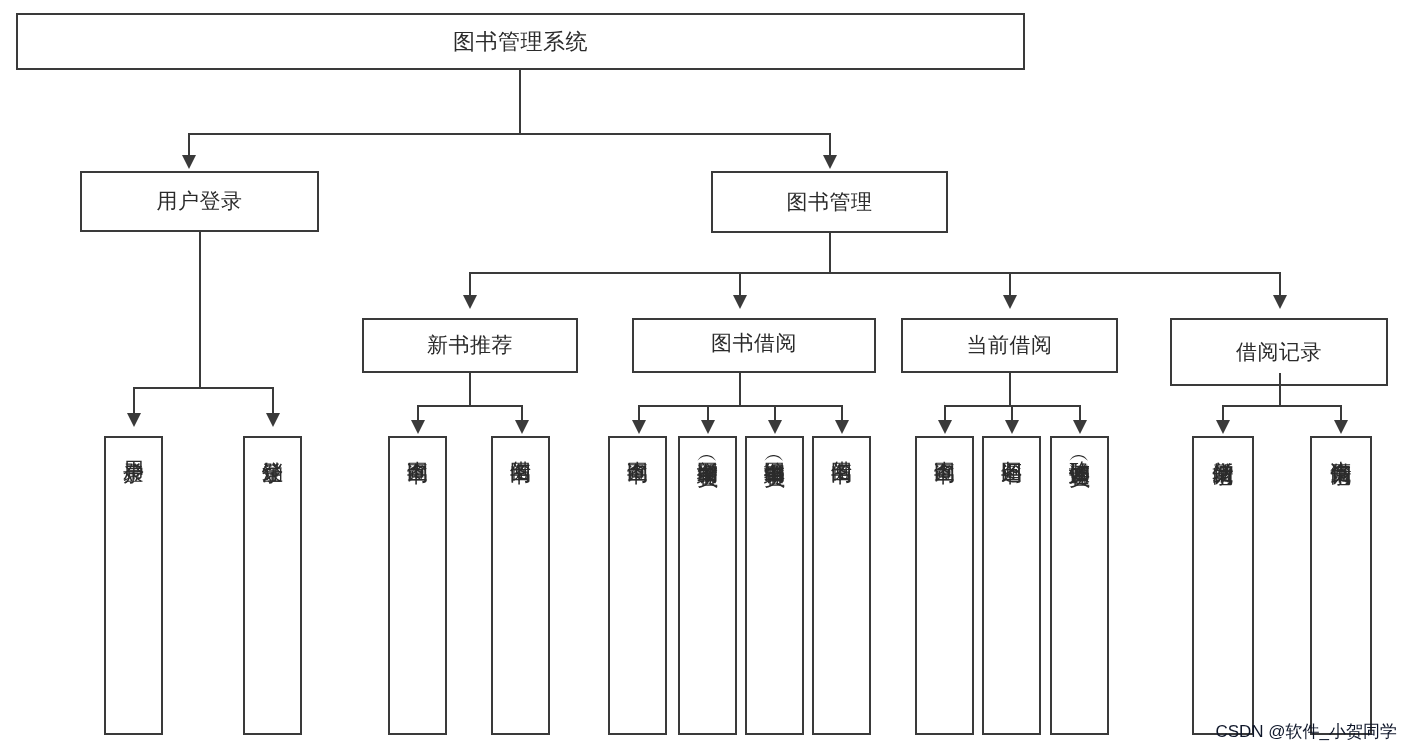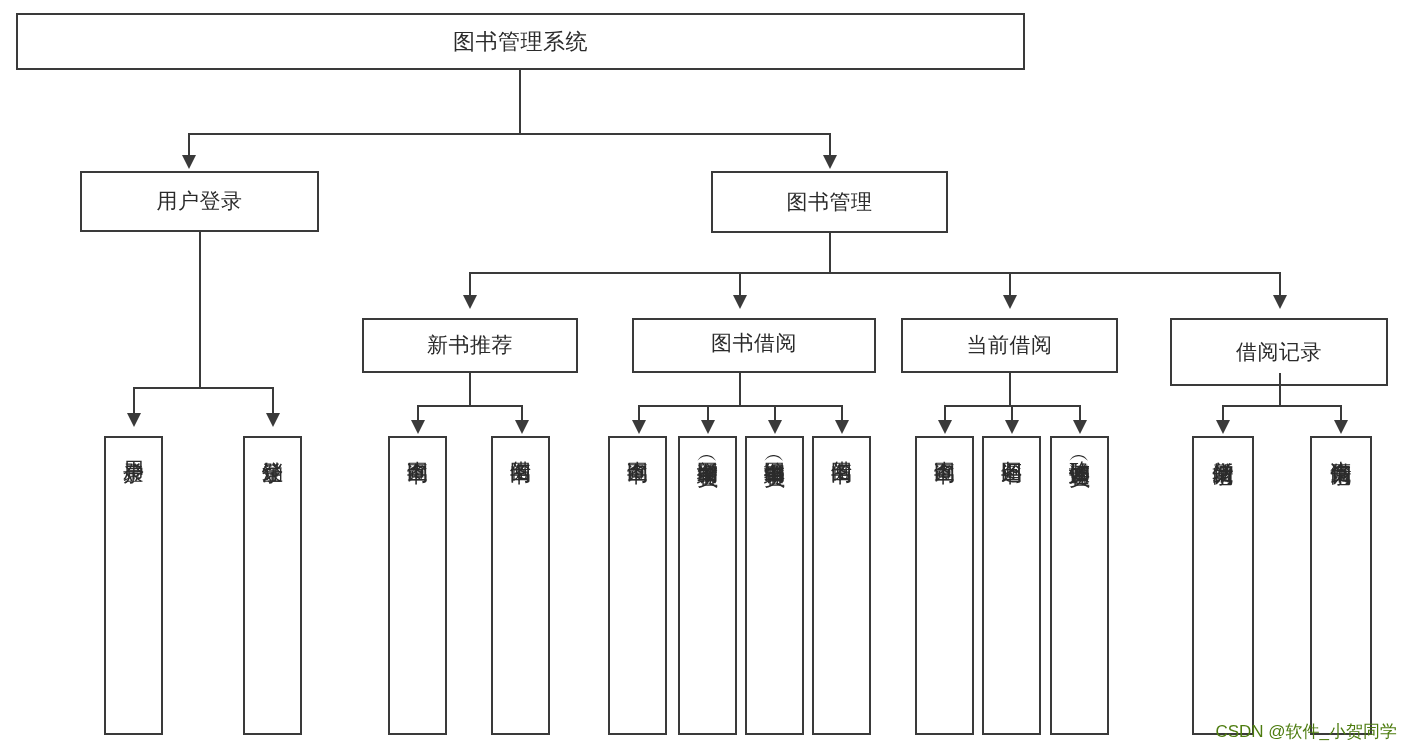--- a/index.html
+++ b/index.html
@@ -75,21 +75,21 @@
     border-left: 7px solid transparent;
     border-right: 7px solid transparent;
     border-top: 14px solid #3a3a3a;
   }
   
   #watermark {
     position: absolute;
     right: 8px;
     bottom: 4px;
     font-size: 17px;
-    color: #4d7c0f;
+    color: #0f172a;
     white-space: nowrap;
     font-family: "Liberation Sans", "DejaVu Sans", sans-serif;
     pointer-events: none;
   }
 </style>
 </head>
 <body>
 
 <div id="canvas">
 

